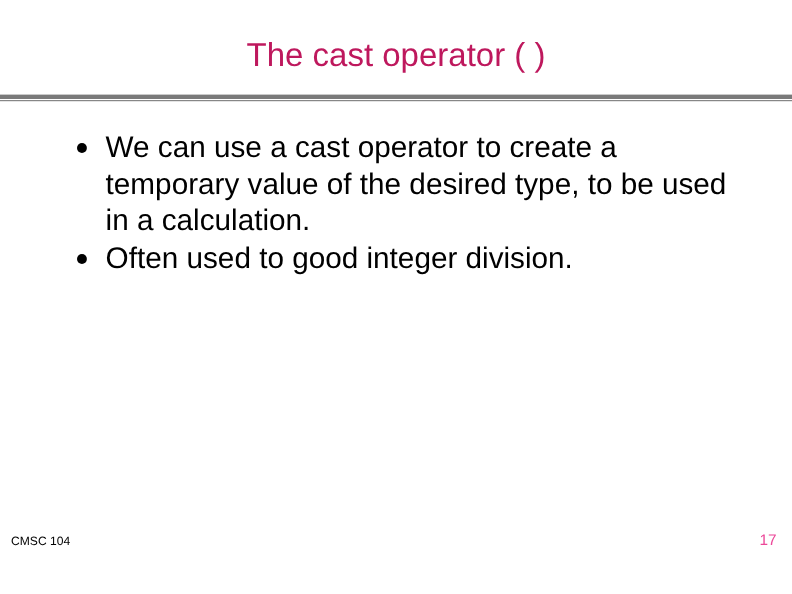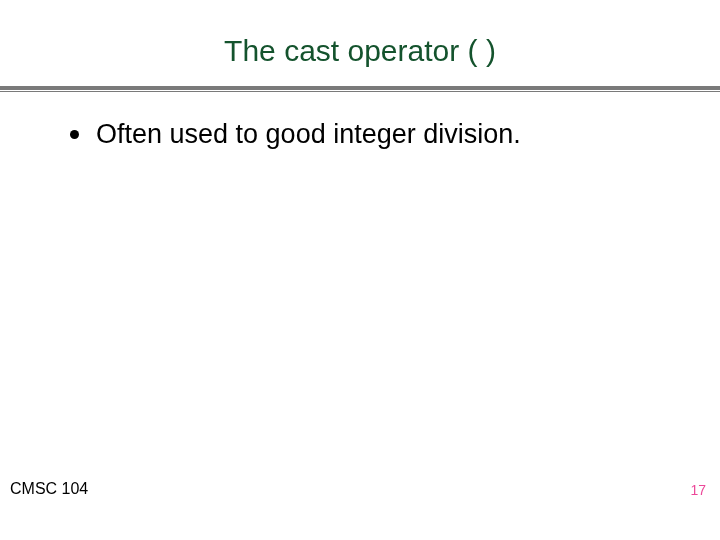--- a/index.html
+++ b/index.html
@@ -12,21 +12,21 @@
     overflow: hidden;
   }
   .slide {
     width: 100%;
     height: 100%;
     position: relative;
   }
   .title {
     text-align: center;
     font-size: 30px;
-    color: #14532d;
+    color: #be185d;
     padding-top: 34px;
     padding-bottom: 18px;
     font-weight: normal;
   }
   .divider {
     position: relative;
     height: 6px;
     width: 100%;
   }
   .divider .thick {
@@ -62,21 +62,21 @@
     top: 12px;
     width: 9px;
     height: 9px;
     background: #000;
     border-radius: 50%;
   }
   .footer-left {
     position: absolute;
     left: 10px;
     bottom: 42px;
-    font-size: 16px;
+    font-size: 11px;
     color: #000;
   }
   .footer-right {
     position: absolute;
     right: 14px;
     bottom: 42px;
     font-size: 14px;
     color: #ec4899;
   }
 </style>
@@ -84,18 +84,19 @@
 <body>
 
 <div class="slide">
   <h1 class="title">The cast operator  ( )</h1>
   <div class="divider">
     <div class="thick"></div>
     <div class="thin"></div>
   </div>
   <div class="content">
     <ul class="bullet-list">
+      <li>We can use a cast operator to create a temporary value of the desired type, to be used in a calculation.</li>
       <li>Often used to good integer division.</li>
     </ul>
   </div>
   <div class="footer-left">CMSC 104</div>
   <div class="footer-right">17</div>
 </div>
 
 </body></html>

